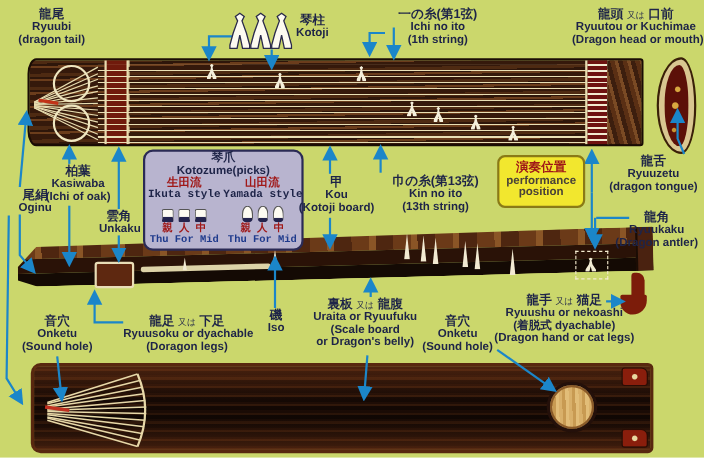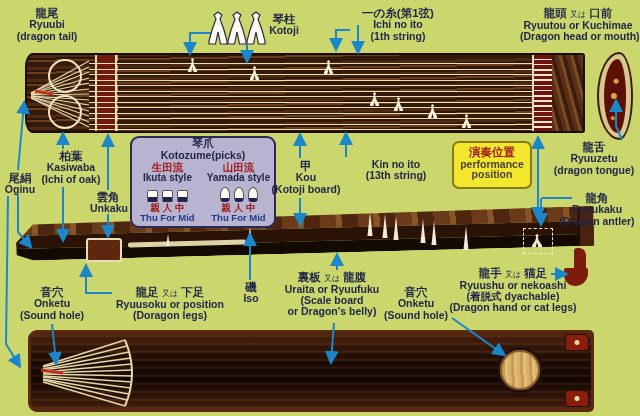--- a/index.html
+++ b/index.html
@@ -70,21 +70,21 @@
   #sound-hole-circle{position:absolute;left:466px;top:14px;width:46px;height:46px;border-radius:50%;
     background:repeating-linear-gradient(88deg,#d9b06a 0 3px,#c89a52 3px 6px,#e2bd78 6px 9px);
     border:3px solid #24100a;box-shadow:inset 0 0 0 2px #8a5a28;box-sizing:border-box;}
   .corner-foot{position:absolute;width:22px;height:15px;background:radial-gradient(circle at 50% 50%,#e8d8a0 0 2px,#8a1e0c 3px);
     border:1px solid #2a0c04;border-radius:3px 6px 3px 3px;}
   
   #picks-box{position:absolute;left:130px;top:136px;width:146px;height:92px;z-index:8;
     background:#b8b4cf;border:2px solid #2a2a55;border-radius:9px;box-sizing:border-box;
     text-align:center;color:#1e2448;line-height:1.05;}
   #picks-cols{display:flex;justify-content:space-around;margin-top:1px;}
-  .pick-col{width:50%;}
+  .pick-col{width:50%;font-family:Liberation Mono, monospace;}
   .picks-row{display:flex;justify-content:center;gap:4px;margin:2px 0 1px 0;height:17px;align-items:flex-end;}
   .pick-sq{width:11px;height:12px;background:#fdfbf2;border:1px solid #555;border-radius:2px;box-sizing:border-box;
     border-bottom:5px solid #23234d;}
   .pick-egg{width:10px;height:15px;background:#fdfbf2;border:1px solid #555;box-sizing:border-box;
     border-radius:50% 50% 4px 4px;border-bottom:4px solid #23234d;}
   #perf-box{position:absolute;left:452px;top:141px;width:80px;height:48px;z-index:8;
     background:#f2e72e;border:2px solid #8a7a16;border-radius:7px;box-sizing:border-box;
     text-align:center;line-height:1.1;padding-top:3px;}
   #perf-box .jp{color:#a01818;font-size:11.5px;}
   #perf-box .en{color:#4a4238;font-size:10.5px;line-height:1.0;}
@@ -242,21 +242,21 @@
   </div>
 
   <div class="label" style="left:520px;top:7px;width:116px">
     <div class="jp">
       <span>龍頭</span> <span class="alt">又は</span> <span>口前</span>
     </div>
     <div class="rm">Ryuutou or Kuchimae</div>
     <div class="en">(Dragon head or mouth)</div>
   </div>
 
-  <div class="label" style="left:2px;top:172px;width:36px">
+  <div class="label" style="left:14px;top:172px;width:36px">
     <div class="jp">尾絹</div>
     <div class="rm">Oginu</div>
   </div>
 
   <div class="label" style="left:38px;top:150px;width:66px">
     <div class="jp">柏葉</div>
     <div class="rm">Kasiwaba</div>
     <div class="en">(Ichi of oak)</div>
   </div>
 
@@ -294,20 +294,21 @@
     </div>
   </div>
 
   <div class="label" style="left:266px;top:160px;width:80px">
     <div class="jp">甲</div>
     <div class="rm">Kou</div>
     <div class="en">(Kotoji board)</div>
   </div>
 
   <div class="label" style="left:333px;top:159px;width:126px">
+    <div class="jp">巾の糸(第13弦)</div>
     <div class="rm">Kin no ito</div>
     <div class="en">(13th string)</div>
   </div>
 
   <div id="perf-box">
     <div class="jp">演奏位置</div>
     <div class="en">performance</div>
     <div class="en">position</div>
   </div>
 
@@ -326,21 +327,21 @@
   <div class="label" style="left:16px;top:286px;width:72px">
     <div class="jp">音穴</div>
     <div class="rm">Onketu</div>
     <div class="en">(Sound hole)</div>
   </div>
 
   <div class="label" style="left:112px;top:286px;width:116px">
     <div class="jp">
       <span>龍足</span> <span class="alt">又は</span> <span>下足</span>
     </div>
-    <div class="rm">Ryuusoku or position</div>
+    <div class="rm">Ryuusoku or dyachable</div>
     <div class="en">(Doragon legs)</div>
   </div>
 
   <div class="label" style="left:236px;top:281px;width:30px">
     <div class="jp">磯</div>
     <div class="rm">Iso</div>
   </div>
 
   <div class="label" style="left:278px;top:271px;width:108px">
     <div class="jp">

